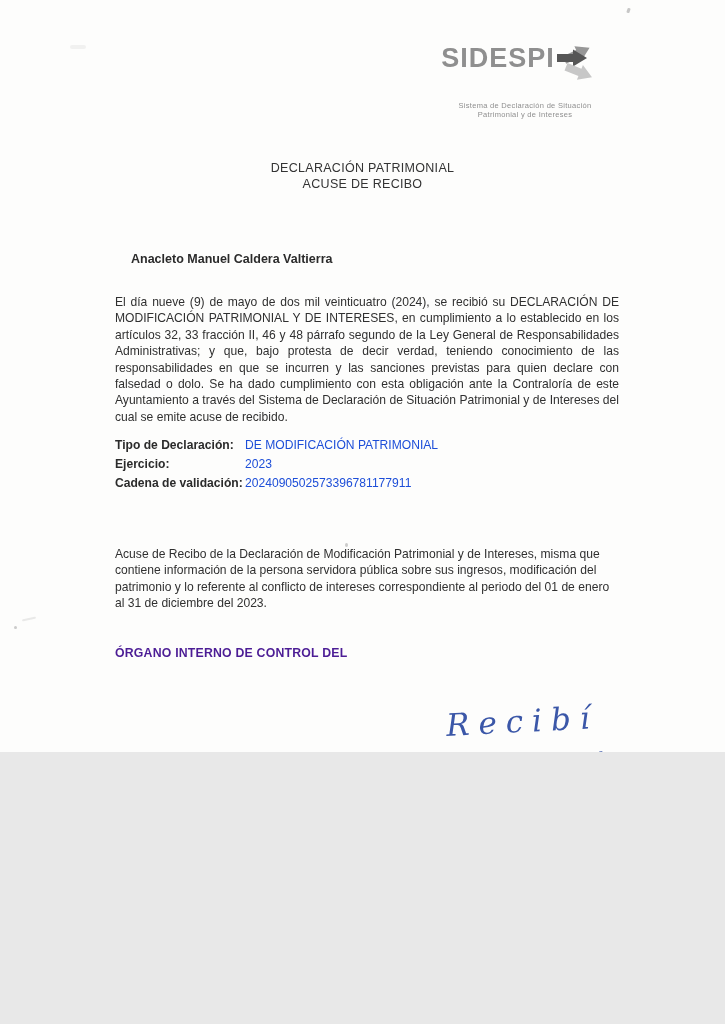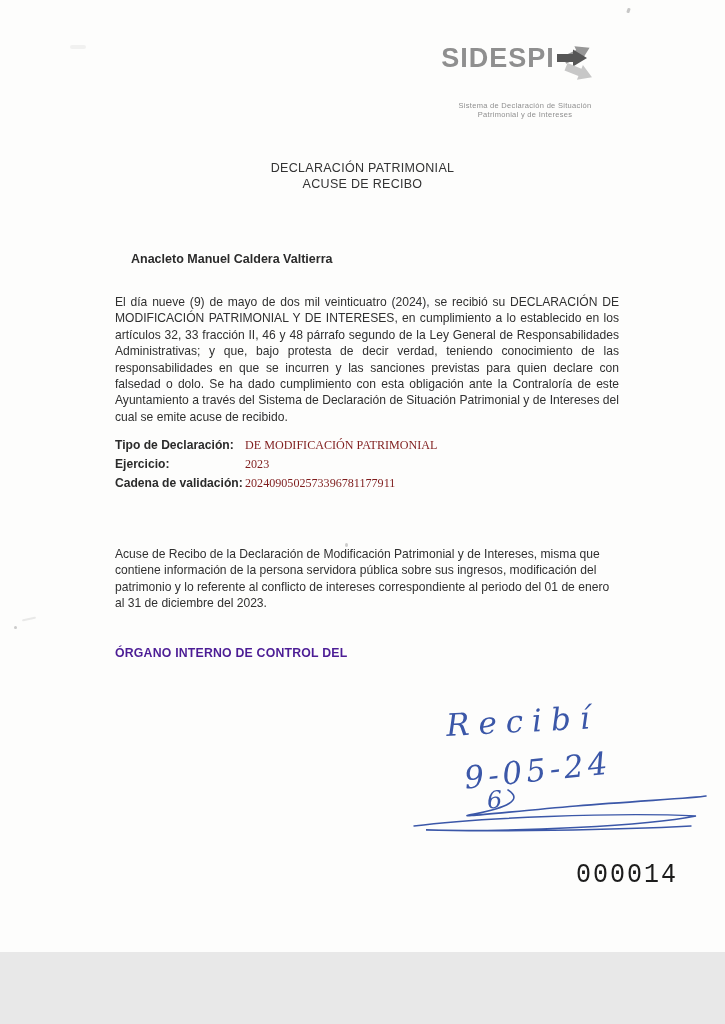--- a/index.html
+++ b/index.html
@@ -1,18 +1,18 @@
 <!DOCTYPE html>
 <html><head>
 <meta charset="utf-8">
 <style>
   html,body{margin:0;padding:0;background:#e8e8e8;}
   .page{
     position:relative;
-    width:725px;height:952px;
+    width:725px;height:752px;
     margin:0 auto;
     background:#fdfdfc;
     font-family:"Liberation Sans", sans-serif;
     color:#2b2b2b;
     overflow:hidden;
   }
   
   .logo{position:absolute;left:440px;top:30px;width:170px;text-align:center;}
   .logo-row{display:flex;align-items:center;justify-content:center;gap:2px;}
   .logo-word{
@@ -40,21 +40,21 @@
   }
   .para2{
     position:absolute;left:115px;top:546px;width:504px;
     font-size:12.1px;line-height:16.4px;color:#303030;text-align:left;
   }
   
   .fields{position:absolute;left:115px;top:436px;width:505px;
     font-size:12.1px;line-height:19px;}
   .field-row{display:flex;}
   .field-label{width:130px;font-weight:bold;flex:none;color:#2b2b2b;}
-  .field-value{color:#7f1d1d;font-family:Liberation Serif, serif;}
+  .field-value{color:#1d4ed8;}
   
   .footer-heading{
     position:absolute;left:115px;top:646px;
     font-size:12.3px;font-weight:bold;color:#4c1d95;letter-spacing:0.2px;
   }
   
   .hand{
     font-family:"DejaVu Serif", serif;font-style:italic;
     color:#3b57a8;position:absolute;
   }

